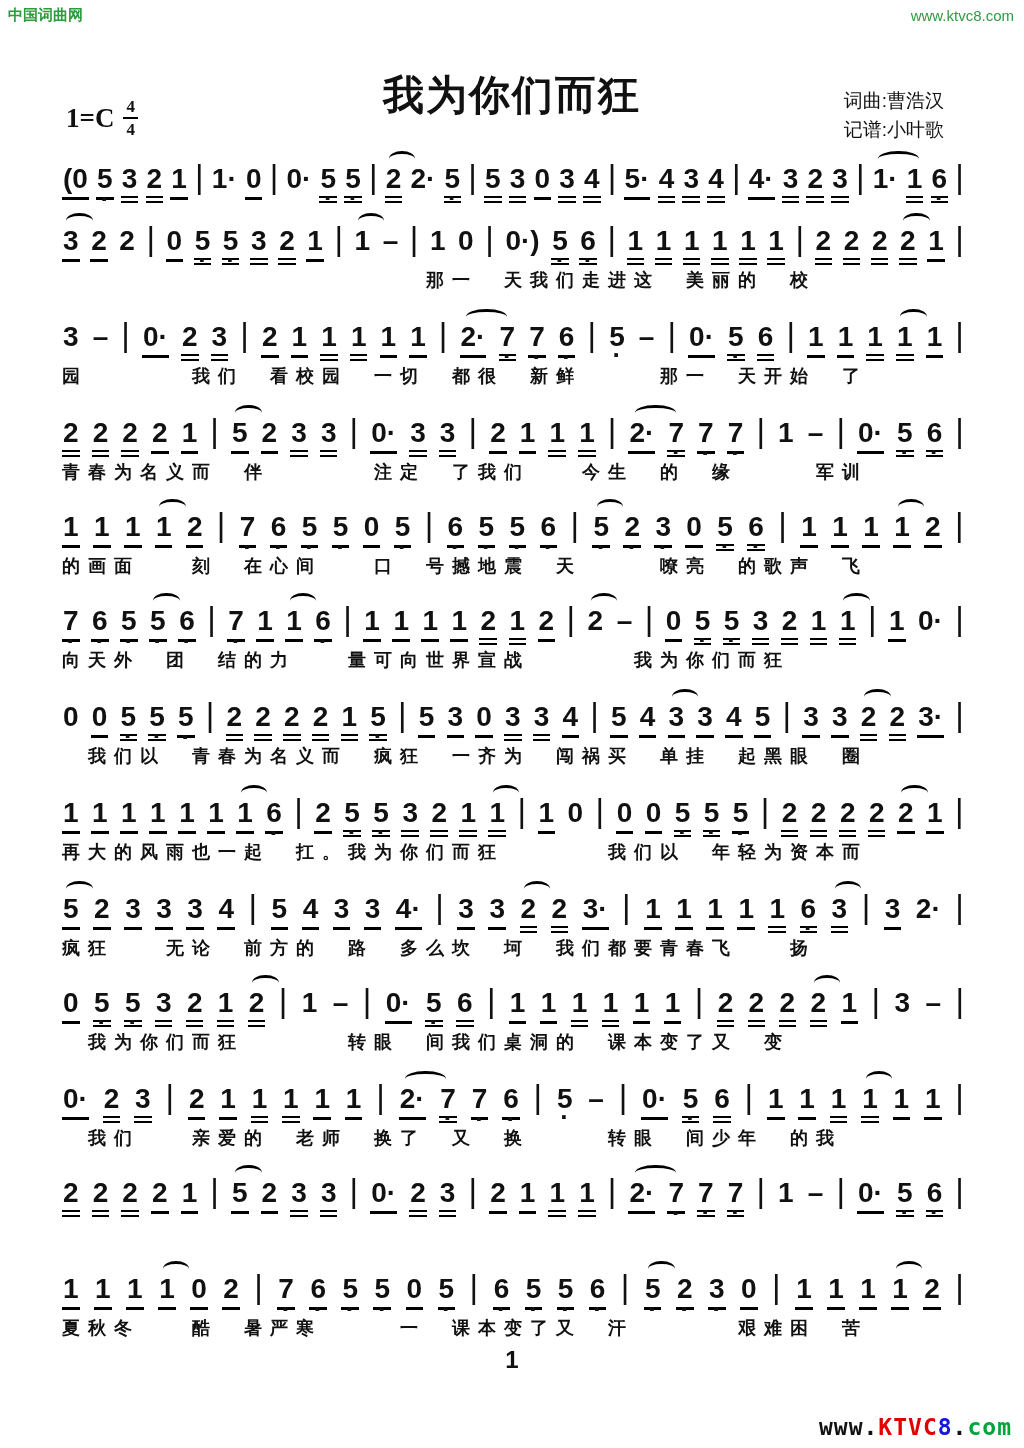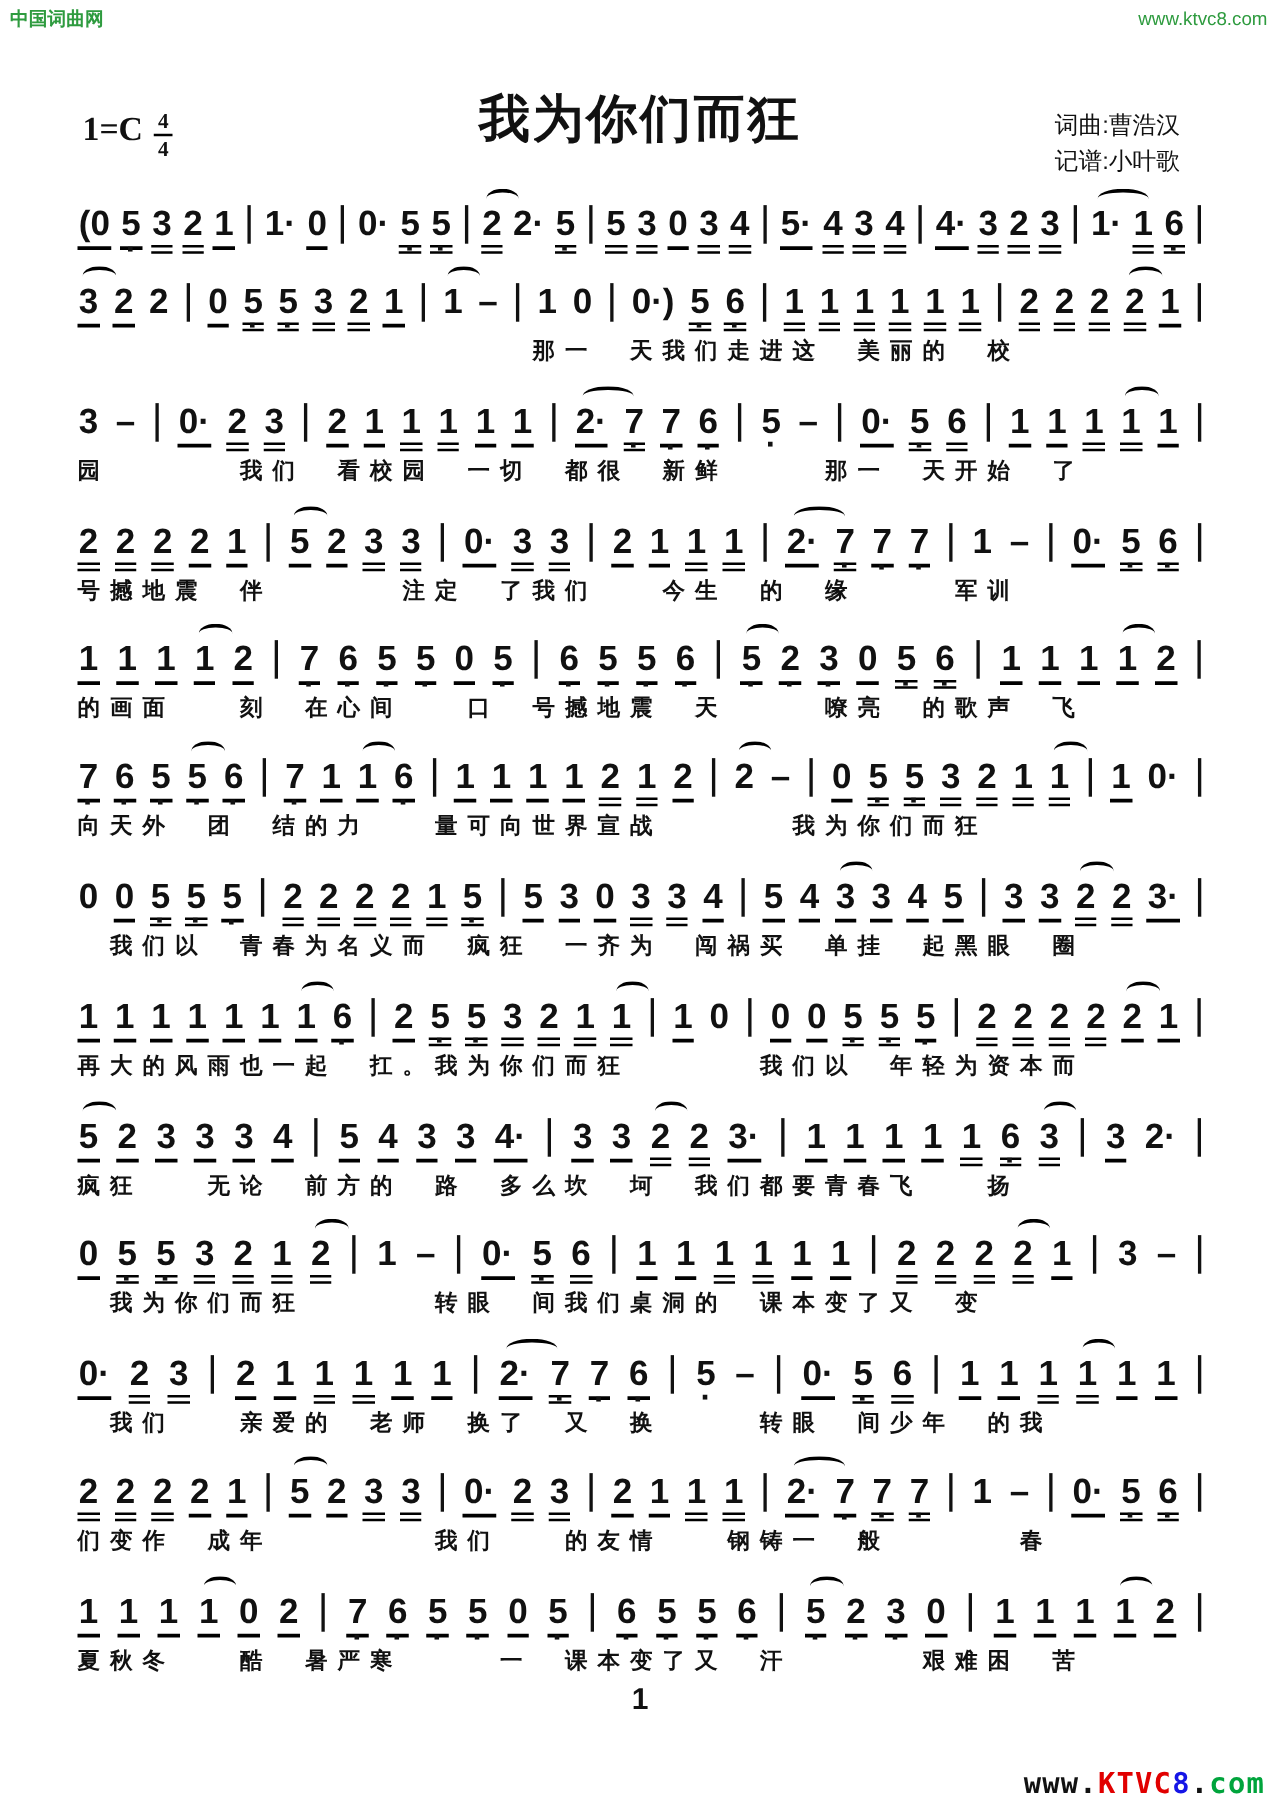--- a/index.html
+++ b/index.html
@@ -1,22 +1,22 @@
 <!DOCTYPE html>
 <html><head>
 <meta charset="utf-8">
 <style>
   html,body{margin:0;padding:0;}
   body{width:1024px;height:1448px;background:#ffffff;position:relative;
        font-family:"Liberation Sans",sans-serif;color:#111;overflow:hidden;}
   .page{position:absolute;inset:0;}
   .site-left{position:absolute;top:6px;left:8px;font-size:15px;font-weight:bold;color:#2e9b3f;}
   .site-right{position:absolute;top:7px;right:10px;font-size:15px;color:#2e9b3f;}
-  .keysig{position:absolute;top:88px;left:66px;font-family:"Liberation Serif",serif;
-          font-weight:bold;font-size:27px;display:flex;}
+  .keysig{position:absolute;top:98px;left:66px;font-family:"Liberation Serif",serif;
+          font-weight:bold;font-size:27px;display:flex;align-items:center;}
   .meter{display:inline-block;margin-left:9px;text-align:center;font-size:17px;line-height:1;}
   .m-top{display:block;border-bottom:2px solid #000;padding:0 3px 2px;}
   .m-bot{display:block;padding-top:2px;}
   .title{position:absolute;top:68px;left:0;width:100%;text-align:center;
          font-size:41px;margin:0;font-weight:bold;letter-spacing:2px;font-family:Liberation Serif, serif;}
   .credits{position:absolute;top:86px;right:80px;font-size:19px;font-weight:normal;
            line-height:1.55;text-align:right;}
   .mline{position:absolute;left:62px;right:60px;}
   .notes{display:flex;justify-content:space-between;align-items:baseline;
          padding-top:14px;height:40px;}
@@ -208,21 +208,21 @@
         <span class="tk db u1">7</span>
         <span class="tk bar">|</span>
         <span class="tk">1</span>
         <span class="tk dash">–</span>
         <span class="tk bar">|</span>
         <span class="tk u1">0·</span>
         <span class="tk db u2">5</span>
         <span class="tk db u2">6</span>
         <span class="tk bar">|</span>
       </div>
-    <div class="lyrics">号撼地震　伴　　　　注定　了我们　　今生　的　缘　　　军训</div>
+    <div class="lyrics">青春为名义而　伴　　　　注定　了我们　　今生　的　缘　　　军训</div>
   </div>
   <div class="mline" style="top:492px">
     <div class="notes">
         <span class="tk u1">1</span>
         <span class="tk u1">1</span>
         <span class="tk u1">1</span>
         <span class="tk arc u1">1</span>
         <span class="tk u1">2</span>
         <span class="tk bar">|</span>
         <span class="tk db u1">7</span>
@@ -501,21 +501,20 @@
         <span class="tk db u2">7</span>
         <span class="tk bar">|</span>
         <span class="tk">1</span>
         <span class="tk dash">–</span>
         <span class="tk bar">|</span>
         <span class="tk u1">0·</span>
         <span class="tk db u2">5</span>
         <span class="tk db u2">6</span>
         <span class="tk bar">|</span>
       </div>
-    <div class="lyrics">们变作　成年　　　　　我们　　的友情　　钢铸一　般　　　　春</div>
   </div>
   <div class="mline" style="top:1254px">
     <div class="notes">
         <span class="tk u1">1</span>
         <span class="tk u1">1</span>
         <span class="tk u1">1</span>
         <span class="tk arc u1">1</span>
         <span class="tk u1">0</span>
         <span class="tk u1">2</span>
         <span class="tk bar">|</span>

